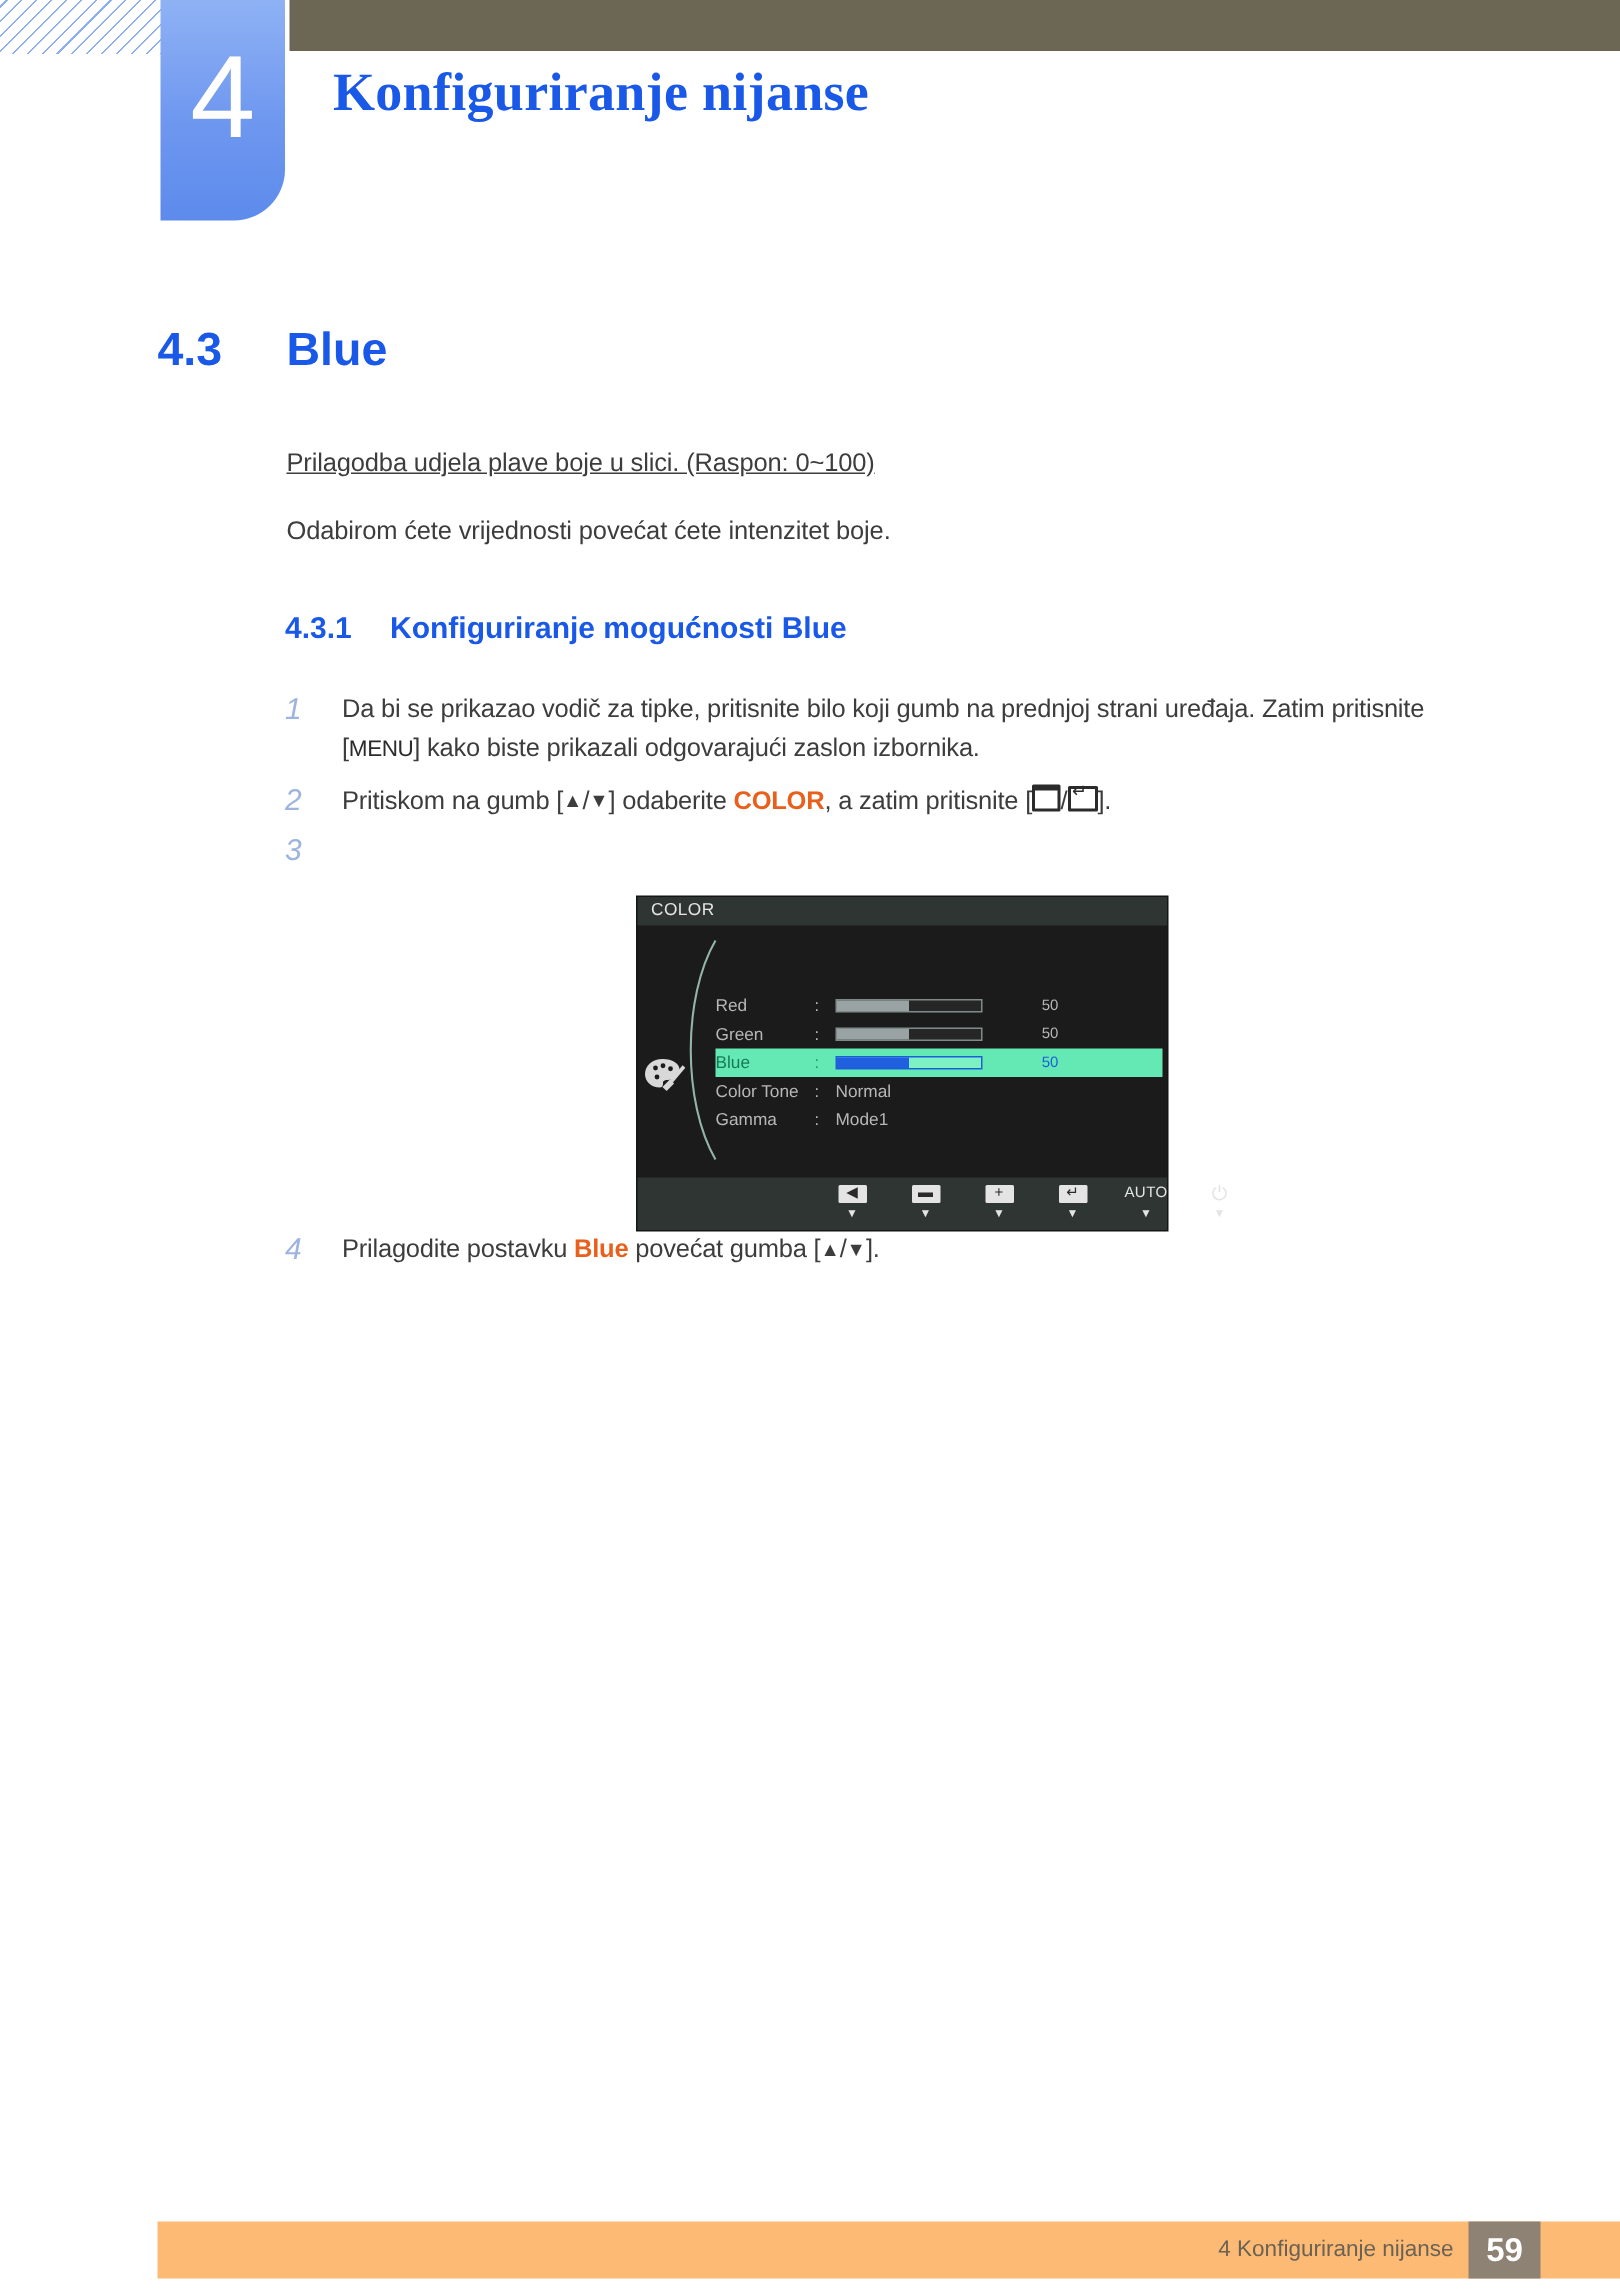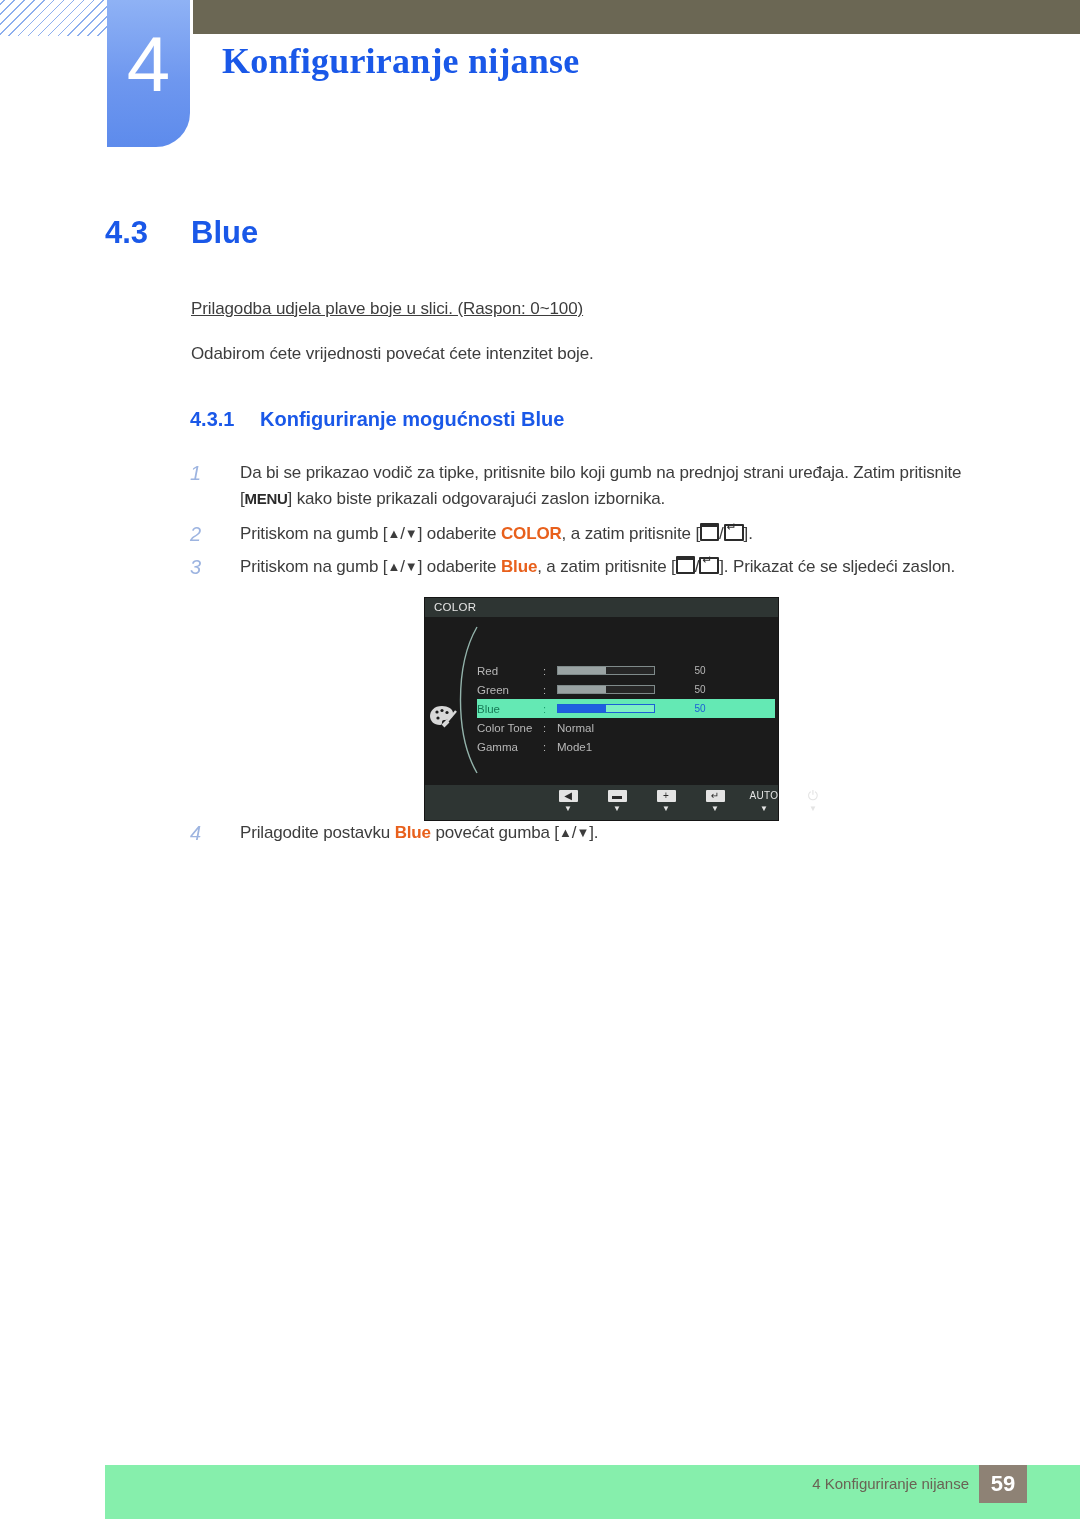--- a/index.html
+++ b/index.html
@@ -105,29 +105,29 @@
     letter-spacing: -0.15px;
   }
   .step .idx {
     width: 38px;
     flex: 0 0 38px;
     font-size: 20px;
     font-style: italic;
     color: #9db4e0;
     line-height: 26px;
   }
-  .step .txt { line-height: 26px; margin-left: 12px; }
+  .step .txt { line-height: 26px; }
   .step.s1 { top: 460px; }
   .step.s2 { top: 521px; }
   .step.s3 { top: 554px; }
   .step.s4 { top: 820px; }
 
   .kw-orange { color: #e8601c; font-weight: bold; }
   .kw-menu {
-    font-weight: bold;
+    font-weight: normal;
     font-size: 15px;
     letter-spacing: -0.3px;
     color: #2b2b2b;
   }
   .tri { font-size: 13px; vertical-align: 1px; letter-spacing: 0; }
   .glyph-win {
     display: inline-block;
     width: 15px; height: 12px;
     border: 2px solid #2b2b2b;
     border-top-width: 4px;
@@ -288,22 +288,22 @@
     margin-top: 3px;
     font-size: 8px;
     color: #e4e4e4;
     line-height: 8px;
   }
 
   
   .footer-bar {
     position: absolute;
     left: 105px; bottom: 8px;
-    width: 975px; height: 54px;
-    background: #86efac;
+    width: 975px; height: 38px;
+    background: #fdba74;
   }
   .footer-text {
     position: absolute;
     right: 111px; top: 0;
     height: 38px;
     line-height: 38px;
     font-size: 15px;
     color: #6a6254;
   }
   .footer-page {
@@ -349,21 +349,20 @@
   </span>
 </div>
 
 <div class="step s2">
   <span class="idx">2</span>
   <span class="txt"><span>Pritiskom na gumb [</span><span class="tri">▲</span><span>/</span><span class="tri">▼</span><span>] odaberite </span><span class="kw-orange">COLOR</span><span>, a zatim pritisnite [</span><span class="glyph-win"></span><span>/</span><span class="glyph-enter"></span><span>].</span></span>
 </div>
 
 <div class="step s3">
   <span class="idx">3</span>
-  <span class="txt"><span>Pritiskom na gumb [</span><span class="tri">▲</span><span>/</span><span class="tri">▼</span><span>] odaberite </span><span class="kw-orange">Blue</span><span>, a zatim pritisnite [</span><span class="glyph-win"></span><span>/</span><span class="glyph-enter"></span><span>]. Prikazat će se sljedeći zaslon.</span></span>
 </div>
 
 <div class="osd">
   <div class="osd-title">COLOR</div>
 
   <div class="osd-body">
     <svg class="osd-curve" viewBox="0 0 34 150">
       <path d="M30 2 C 8 40, 8 110, 30 148" stroke="#93b3ab" stroke-width="1.4" fill="none"></path>
     </svg>
 

